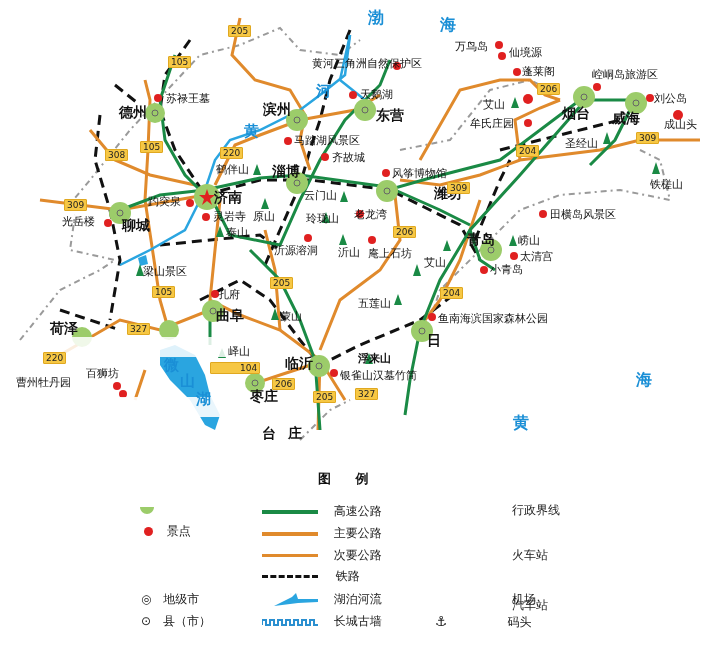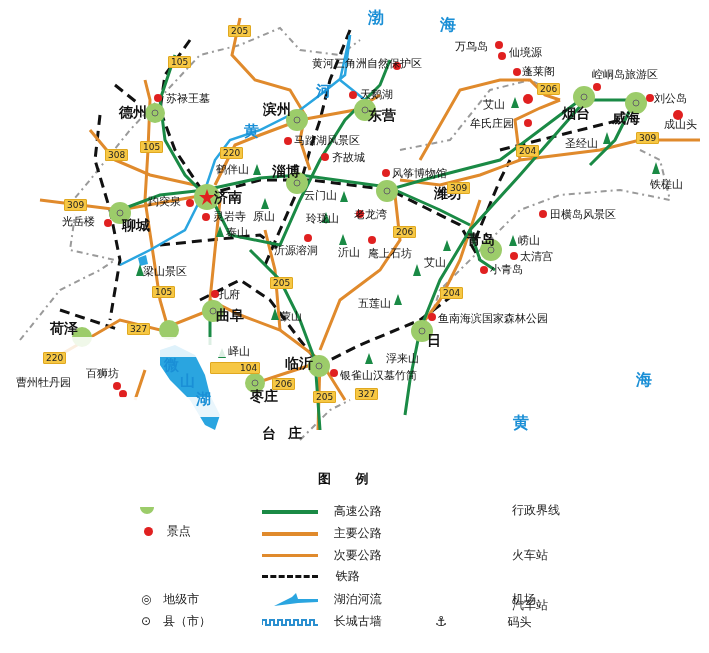--- a/index.html
+++ b/index.html
@@ -176,21 +176,21 @@
 
 <div id="labels">
     <div class="sea" style="left: 368px; top: 8px;">渤</div>
     <div class="sea" style="left: 440px; top: 15px;">海</div>
     <div class="sea" style="left: 636px; top: 370px;">海</div>
     <div class="sea" style="left: 513px; top: 413px;">黄</div>
     <div class="river" style="left: 316px; top: 82px;">河</div>
     <div class="river" style="left: 244px; top: 122px;">黄</div>
     <div class="city" style="left: 119px; top: 104px;">德州</div>
     <div class="city" style="left: 263px; top: 101px;">滨州</div>
-    <div class="city" style="left: 368px; top: 107px;">东营</div>
+    <div class="city" style="left: 376px; top: 107px;">东营</div>
     <div class="city" style="left: 272px; top: 163px;">淄博</div>
     <div class="city" style="left: 214px; top: 189px;">济南</div>
     <div class="city" style="left: 393px; top: 185px; margin-left: 41px;">潍坊</div>
     <div class="city" style="left: 122px; top: 217px;">聊城</div>
     <div class="city" style="left: 562px; top: 105px;">烟台</div>
     <div class="city" style="left: 612px; top: 110px;">威海</div>
     <div class="city" style="left: 467px; top: 231px;">青岛</div>
     <div class="city" style="left: 50px; top: 320px;">荷泽</div>
     <div class="city" style="left: 285px; top: 355px;">临沂</div>
     <div class="lbl" style="left: 166px; top: 92px;">苏禄王墓</div>
@@ -227,21 +227,21 @@
     <div class="lbl" style="left: 306px; top: 212px;">玲珑山</div>
     <div class="lbl" style="left: 338px; top: 246px;">沂山</div>
     <div class="lbl" style="left: 483px; top: 98px;">艾山</div>
     <div class="lbl" style="left: 565px; top: 137px;">圣经山</div>
     <div class="lbl" style="left: 650px; top: 178px;">铁槎山</div>
     <div class="lbl" style="left: 518px; top: 234px;">崂山</div>
     <div class="lbl" style="left: 424px; top: 256px;">艾山</div>
     <div class="lbl" style="left: 143px; top: 265px;">梁山景区</div>
     <div class="lbl" style="left: 280px; top: 310px;">蒙山</div>
     <div class="lbl" style="left: 358px; top: 297px;">五莲山</div>
-    <div class="lbl" style="left: 386px; top: 352px;">浮来山</div>
+    <div class="lbl" style="left: 358px; top: 352px; font-weight: bold;">浮来山</div>
     <div class="lbl" style="left: 228px; top: 345px;">峄山</div>
     <div class="city" style="left: 216px; top: 307px;">曲阜</div>
     <div class="city" style="left: 250px; top: 388px;">枣庄</div>
     <div class="city" style="left: 262px; top: 425px;">台</div>
     <div class="city" style="left: 288px; top: 425px;">庄</div>
     <div class="city" style="left: 427px; top: 332px;">日</div>
     <div class="river" style="left: 164px; top: 356px;">微</div>
     <div class="river" style="left: 180px; top: 372px;">山</div>
     <div class="river" style="left: 196px; top: 390px;">湖</div>
     <div class="shield" style="left: 228px; top: 25px;">205</div>

